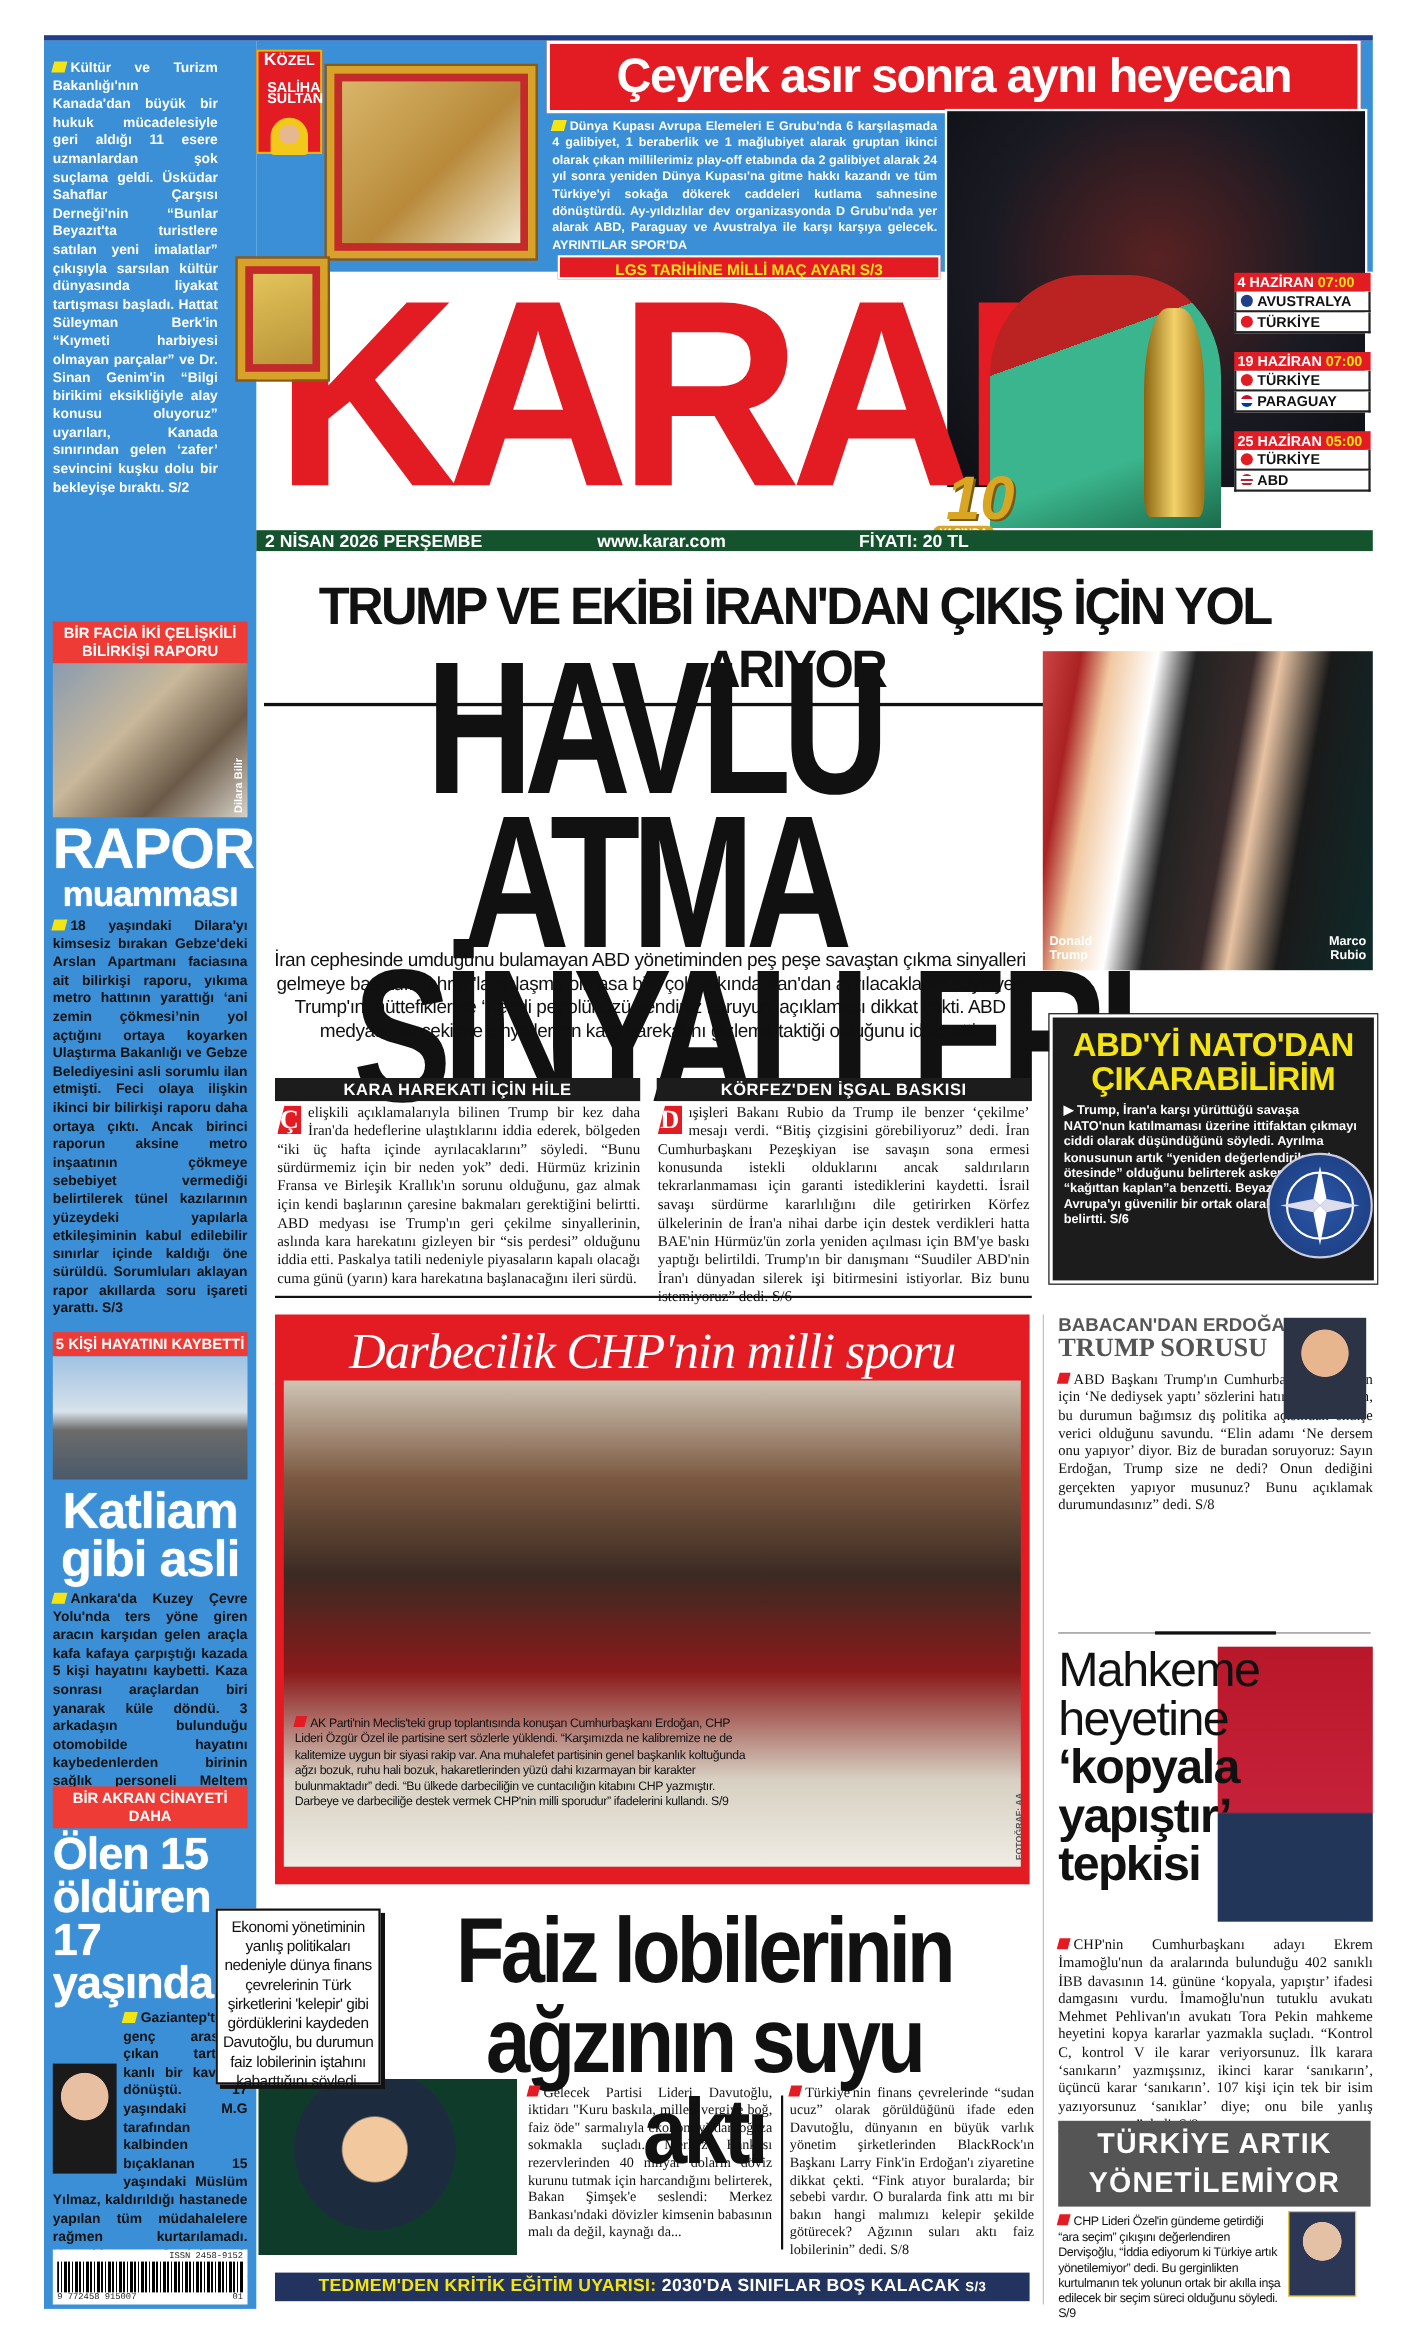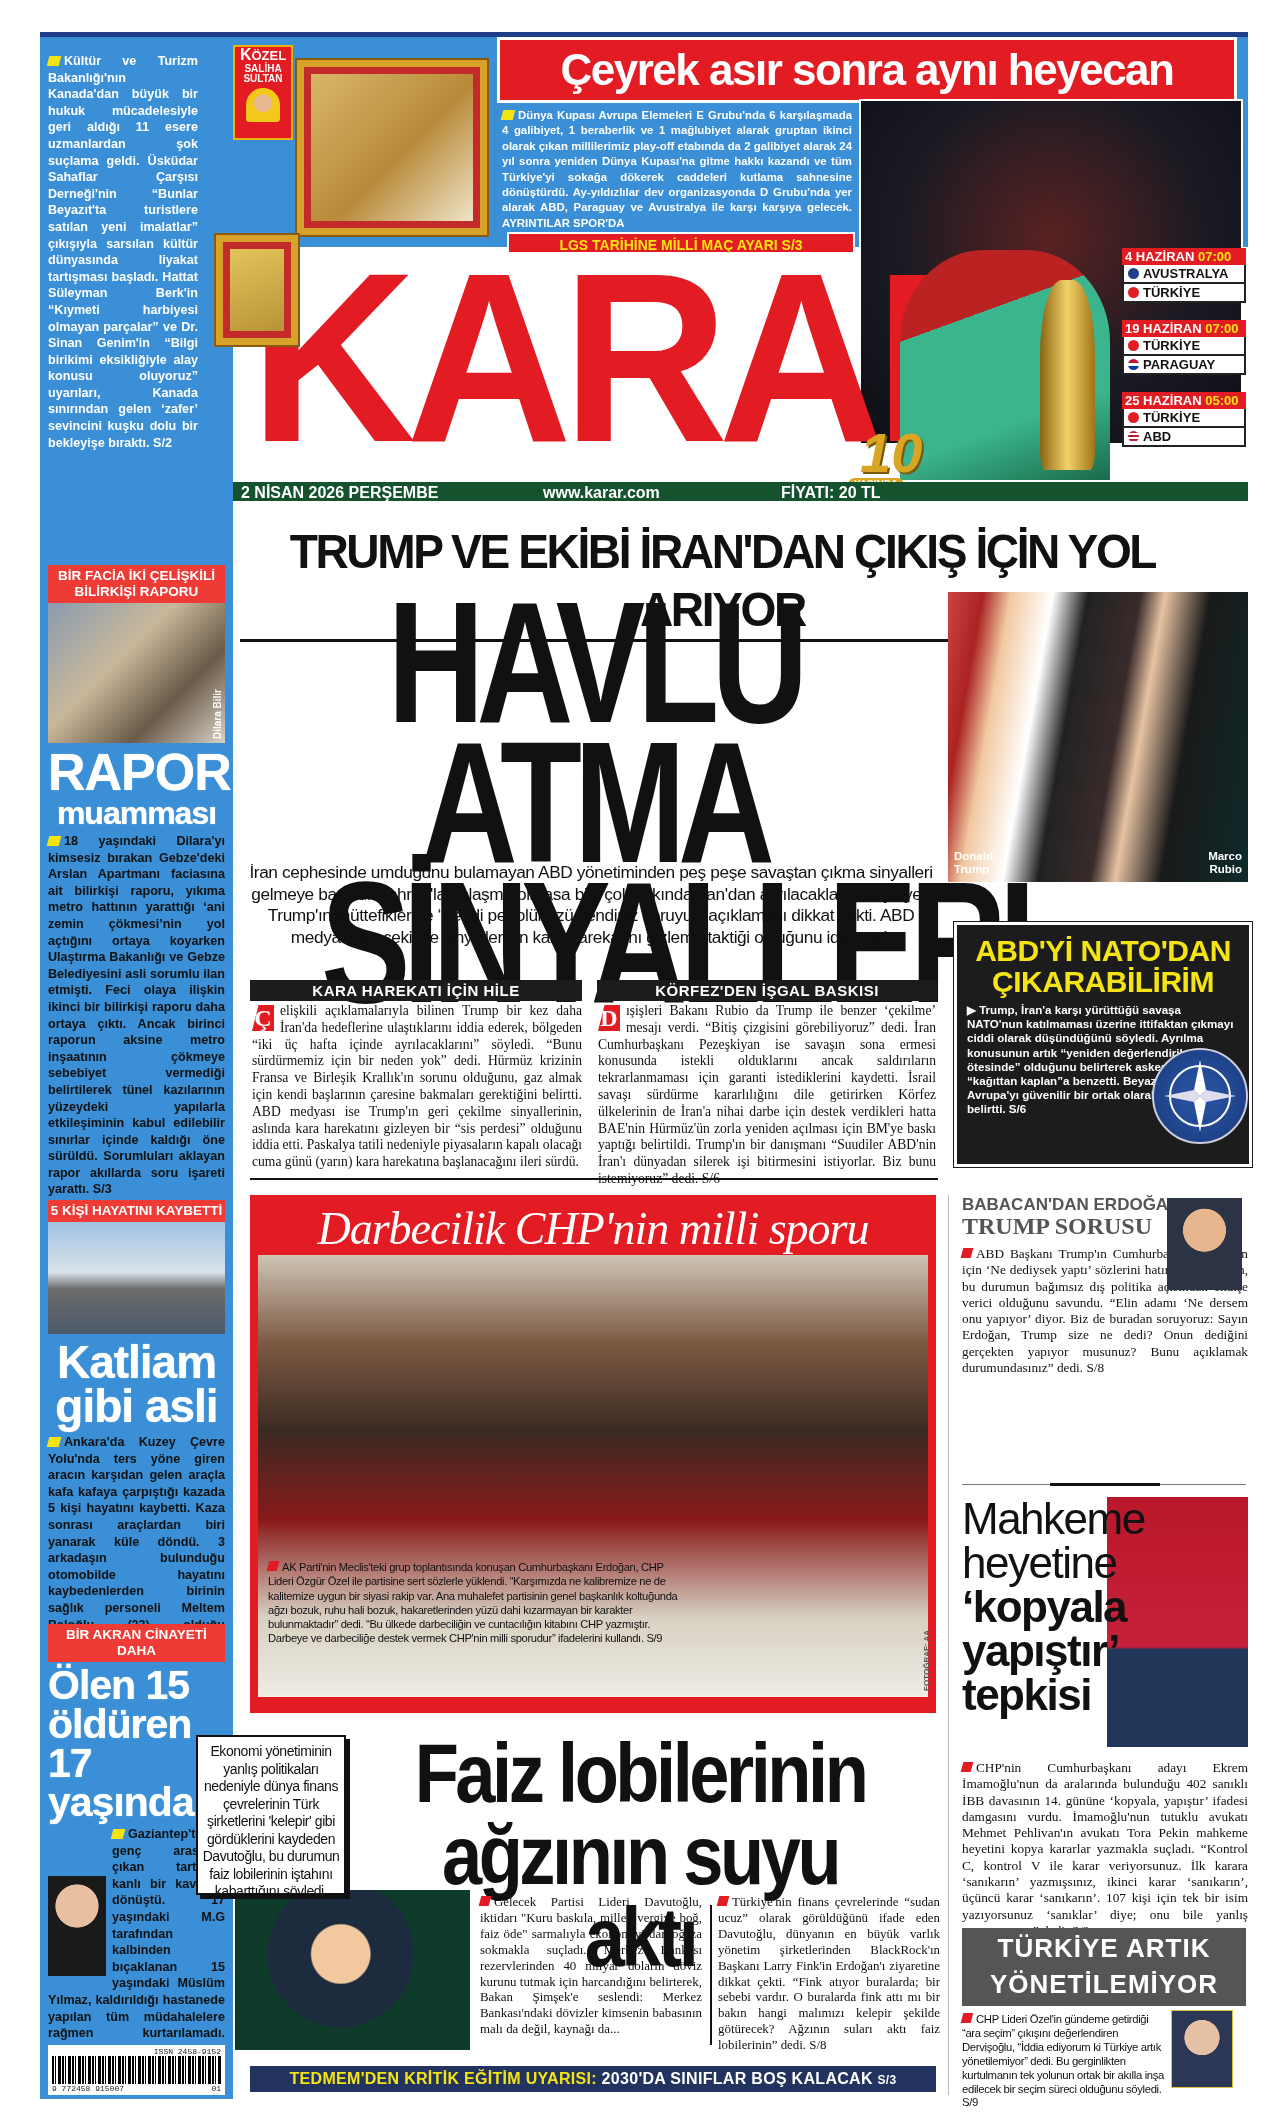--- a/index.html
+++ b/index.html
@@ -94,21 +94,21 @@
   <div class="lc-kicker">BİR FACİA İKİ ÇELİŞKİLİ BİLİRKİŞİ RAPORU</div>
   <div class="photo" style="height:140px;position:relative">
     <span class="vcredit" style="right:2px;bottom:4px">Dilara Bilir</span>
   </div>
   <div class="lc-title" style="font-size:52px;text-align:center;line-height:50px;margin-top:4px">RAPOR</div>
   <div class="lc-title" style="font-size:32px;text-align:center;line-height:32px">muamması</div>
   <div class="lc-text" style="margin-top:4px"><span class="ybul"></span><span>18 yaşındaki Dilara'yı kimsesiz bırakan Gebze'deki Arslan Apartmanı faciasına ait bilirkişi raporu, yıkıma metro hattının yarattığı ‘ani zemin çökmesi’nin yol açtığını ortaya koyarken Ulaştırma Bakanlığı ve Gebze Belediyesini asli sorumlu ilan etmişti. Feci olaya ilişkin ikinci bir bilirkişi raporu daha ortaya çıktı. Ancak birinci raporun aksine metro inşaatının çökmeye sebebiyet vermediği belirtilerek tünel kazılarının yüzeydeki yapılarla etkileşiminin kabul edilebilir sınırlar içinde kaldığı öne sürüldü. Sorumluları aklayan rapor akıllarda soru işareti yarattı. S/3</span></div>
 </div>
 
 <div class="abs" style="left:48px;top:1195px;width:177px">
-  <div class="lc-kicker" style="margin-top:5px">5 KİŞİ HAYATINI KAYBETTİ</div>
+  <div class="lc-kicker" style="margin-top:16px">5 KİŞİ HAYATINI KAYBETTİ</div>
   <div class="photo" style="height:112px;background:linear-gradient(180deg,#9fc3e3,#d8e2ea 45%,#6b6b6b 60%,#4b5a6a)"></div>
   <div class="lc-title" style="font-size:46px;line-height:44px;text-align:center;margin-top:6px">
     <div>Katliam</div>
     <div>gibi asli</div>
   </div>
   <div class="lc-text" style="margin-top:6px"><span class="ybul"></span><span>Ankara'da Kuzey Çevre Yolu'nda ters yöne giren aracın karşıdan gelen araçla kafa kafaya çarpıştığı kazada 5 kişi hayatını kaybetti. Kaza sonrası araçlardan biri yanarak küle döndü. 3 arkadaşın bulunduğu otomobilde hayatını kaybedenlerden birinin sağlık personeli Meltem Baloğlu (23) olduğu belirlendi. S/3</span></div>
 </div>
 
 <div class="abs" style="left:48px;top:1624px;width:177px">
   <div class="lc-kicker" style="margin-top:0">BİR AKRAN CİNAYETİ DAHA</div>
@@ -128,21 +128,21 @@
   <div class="bars"></div>
   <div style="display:flex;justify-content:space-between">
       <span>9 772458 915007</span>
       <span>01</span>
     </div>
 </div>
 
 <div class="abs" id="banner"></div>
 <div class="abs" style="left:233px;top:45px;width:60px;height:95px;background:#e31b23;border:2px solid #eab308;color:#fff;font-weight:bold;text-align:center">
   <div style="font-size:13px;line-height:16px"><span style="font-size:16px">K</span><span>ÖZEL</span></div>
-  <div style="font-size:10px;line-height:10px;width:40px;margin:0 auto">SALİHA SULTAN</div>
+  <div style="font-size:13px;line-height:10px;width:40px;margin:12px auto">SALİHA SULTAN</div>
   <div style="width:34px;height:34px;margin:4px auto 0;border-radius:50% 50% 10% 10%;background:radial-gradient(circle at 50% 45%,#e7b890 0 35%,#f2c81a 36%)"></div>
 </div>
 <div class="abs artframe" style="left:297px;top:60px;width:190px;height:175px">
     <div class="artinner"></div>
   </div>
 <div class="abs artframe" style="left:216px;top:235px;width:82px;height:110px;z-index:3">
     <div class="artinner" style="background:linear-gradient(160deg,#e3c45a,#b89338)"></div>
   </div>
 
 <div class="abs" id="redtitle">Çeyrek asır sonra aynı heyecan</div>

